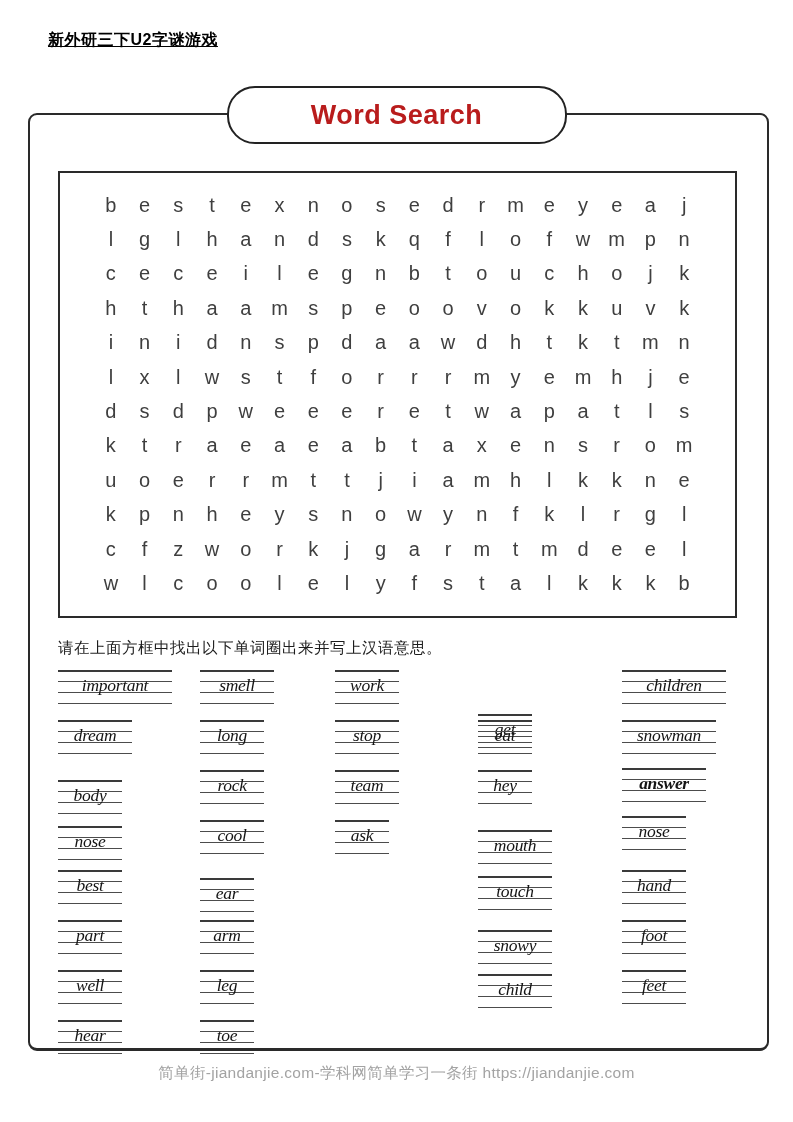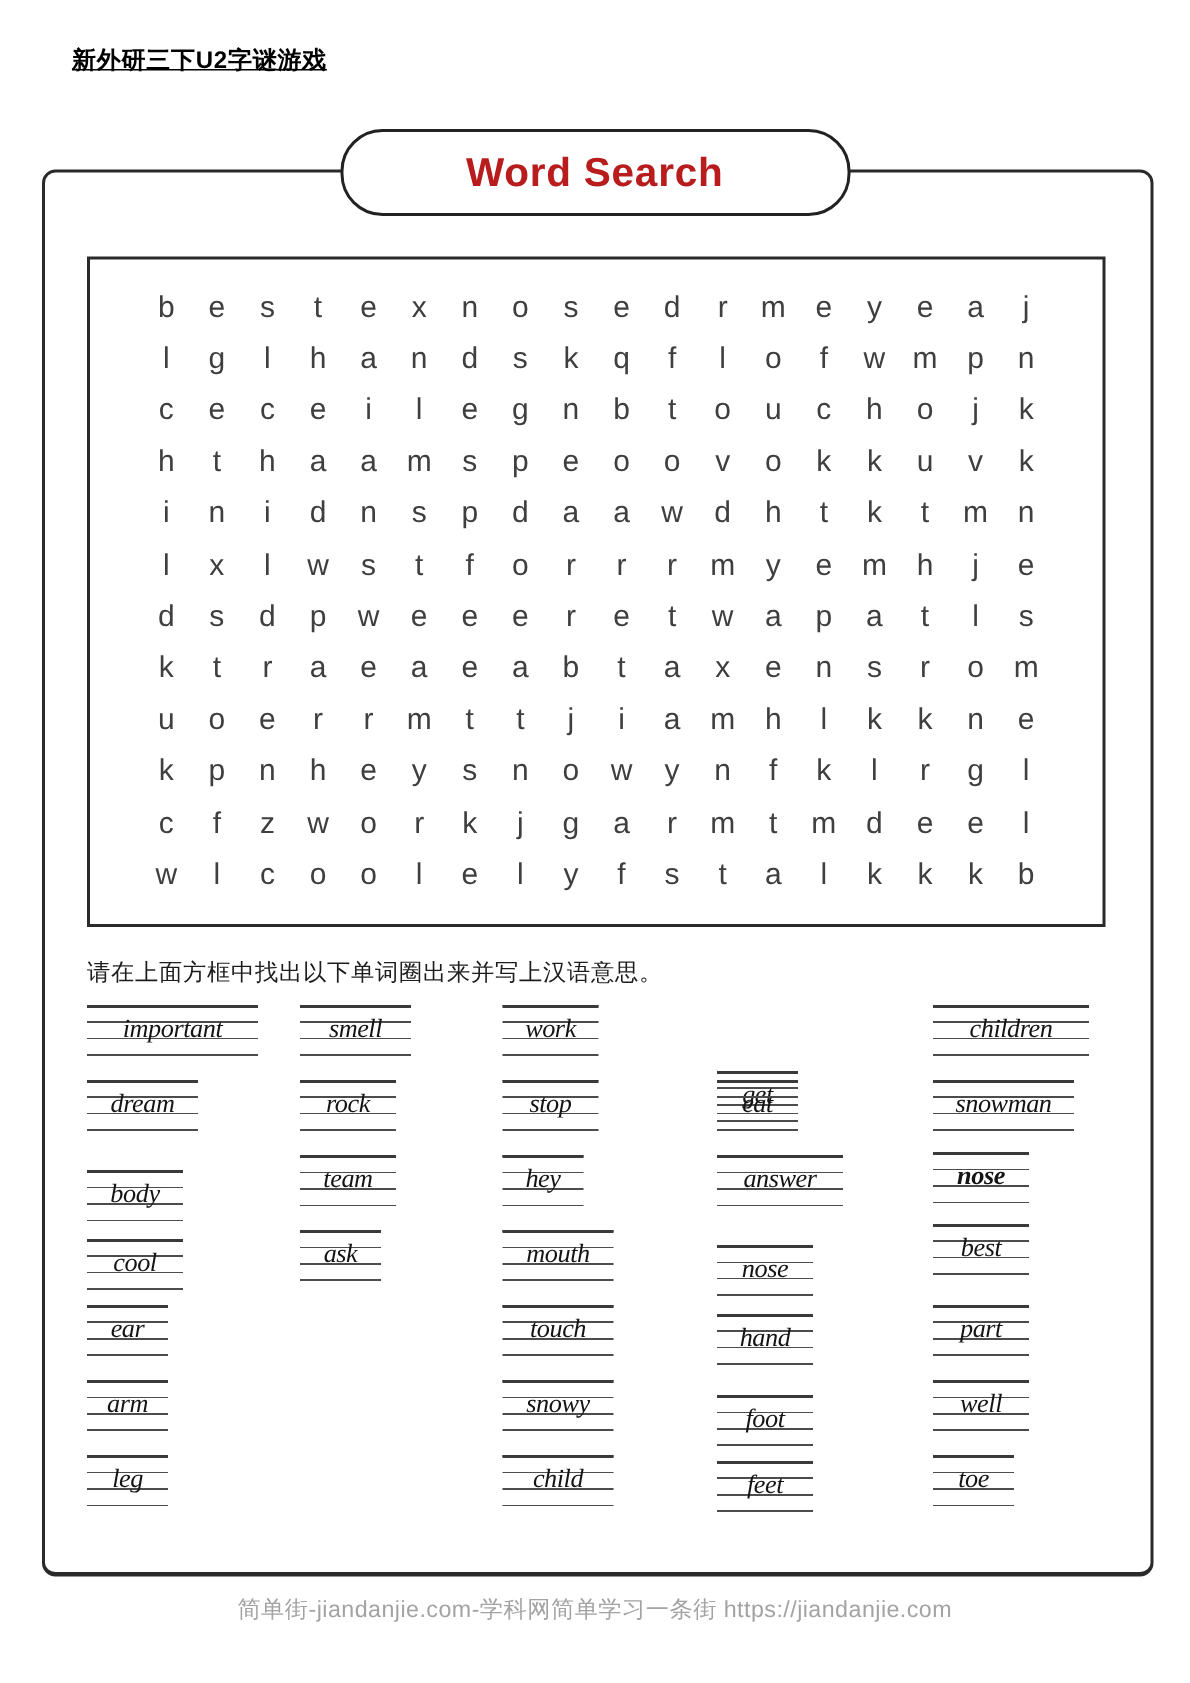--- a/index.html
+++ b/index.html
@@ -365,21 +365,21 @@
           <span class="word-text">children</span>
         </div>
       </div>
       <div class="word-cell">
         <div class="word-block" style="width: 74px;">
           <span class="word-text">dream</span>
         </div>
       </div>
       <div class="word-cell">
         <div class="word-block" style="width: 64px;">
-          <span class="word-text">rock</span>
+          <span class="word-text">long</span>
         </div>
       </div>
       <div class="word-cell">
         <div class="word-block" style="width: 64px;">
           <span class="word-text">stop</span>
         </div>
       </div>
       <div class="word-cell">
         <div class="word-block" style="width: 54px;">
           <span class="word-text">eat</span>
@@ -390,20 +390,25 @@
           <span class="word-text">snowman</span>
         </div>
       </div>
       <div class="word-cell">
         <div class="word-block" style="width: 64px;">
           <span class="word-text">body</span>
         </div>
       </div>
       <div class="word-cell">
         <div class="word-block" style="width: 64px;">
+          <span class="word-text">rock</span>
+        </div>
+      </div>
+      <div class="word-cell">
+        <div class="word-block" style="width: 64px;">
           <span class="word-text">team</span>
         </div>
       </div>
       <div class="word-cell">
         <div class="word-block" style="width: 54px;">
           <span class="word-text">hey</span>
         </div>
       </div>
       <div class="word-cell">
         <div class="word-block" style="width: 84px;">
@@ -492,20 +497,25 @@
         <div class="word-block" style="width: 74px;">
           <span class="word-text">child</span>
         </div>
       </div>
       <div class="word-cell">
         <div class="word-block" style="width: 64px;">
           <span class="word-text">feet</span>
         </div>
       </div>
       <div class="word-cell">
+        <div class="word-block" style="width: 64px;">
+          <span class="word-text">hear</span>
+        </div>
+      </div>
+      <div class="word-cell">
         <div class="word-block" style="width: 54px;">
           <span class="word-text">toe</span>
         </div>
       </div>
       <div class="word-cell"></div>
     </div>
 
   <div class="footer">简单街-jiandanjie.com-学科网简单学习一条街 https://jiandanjie.com</div>
 
 </div>

